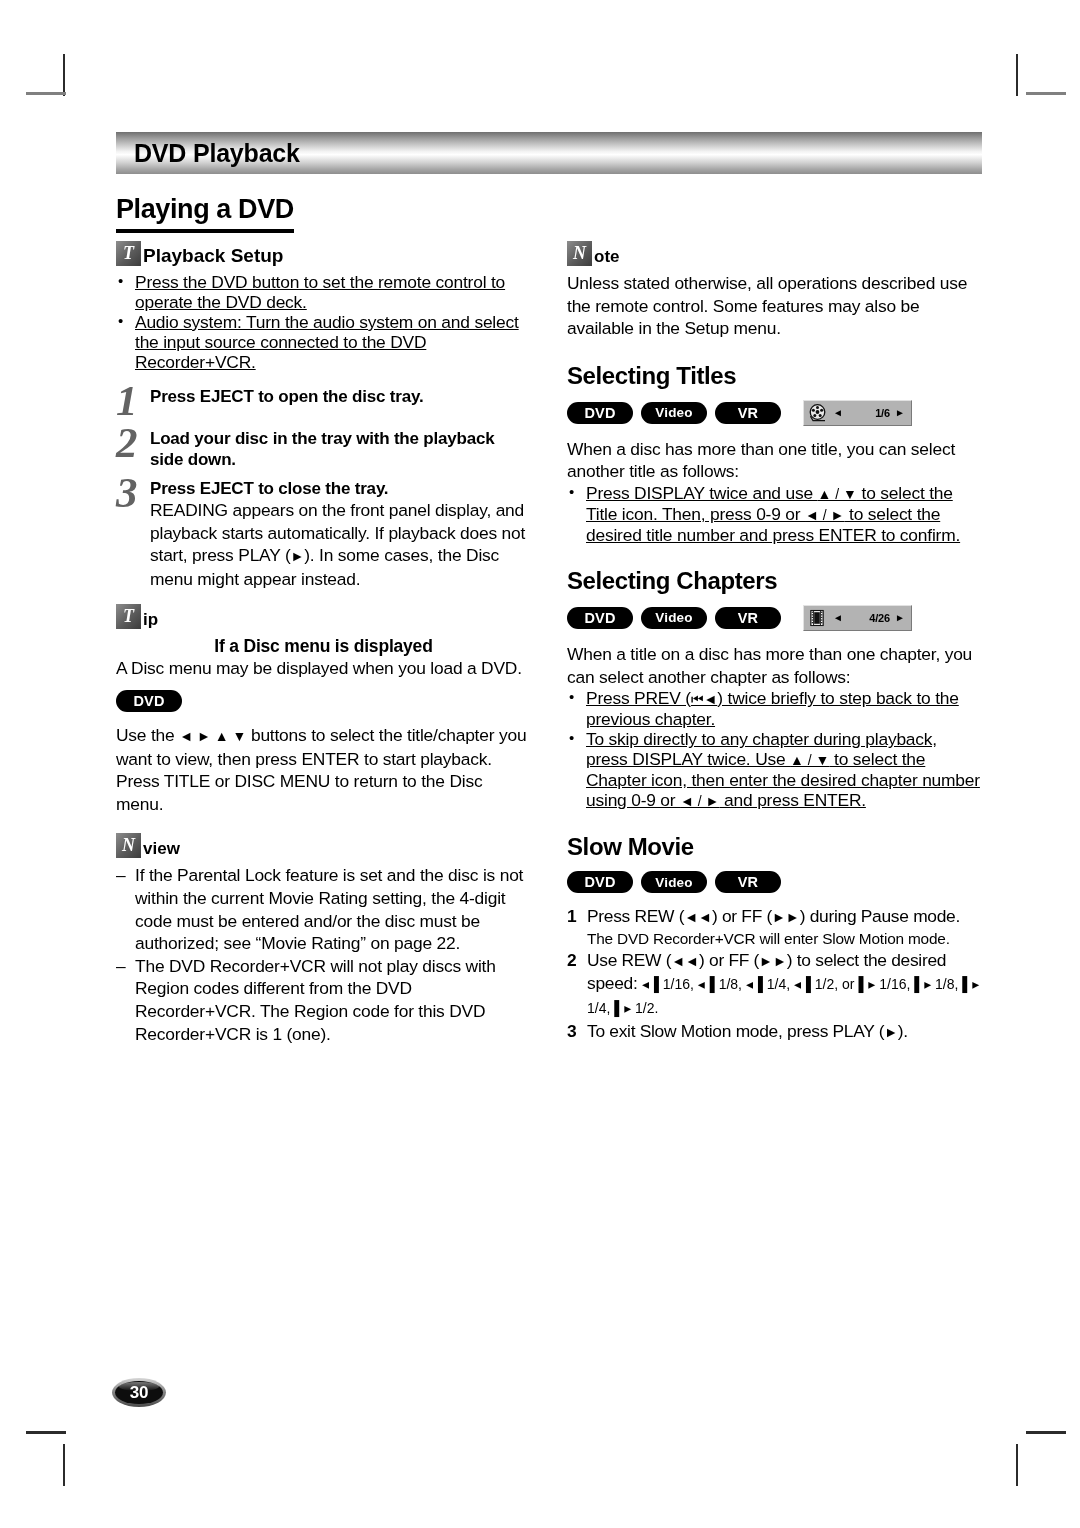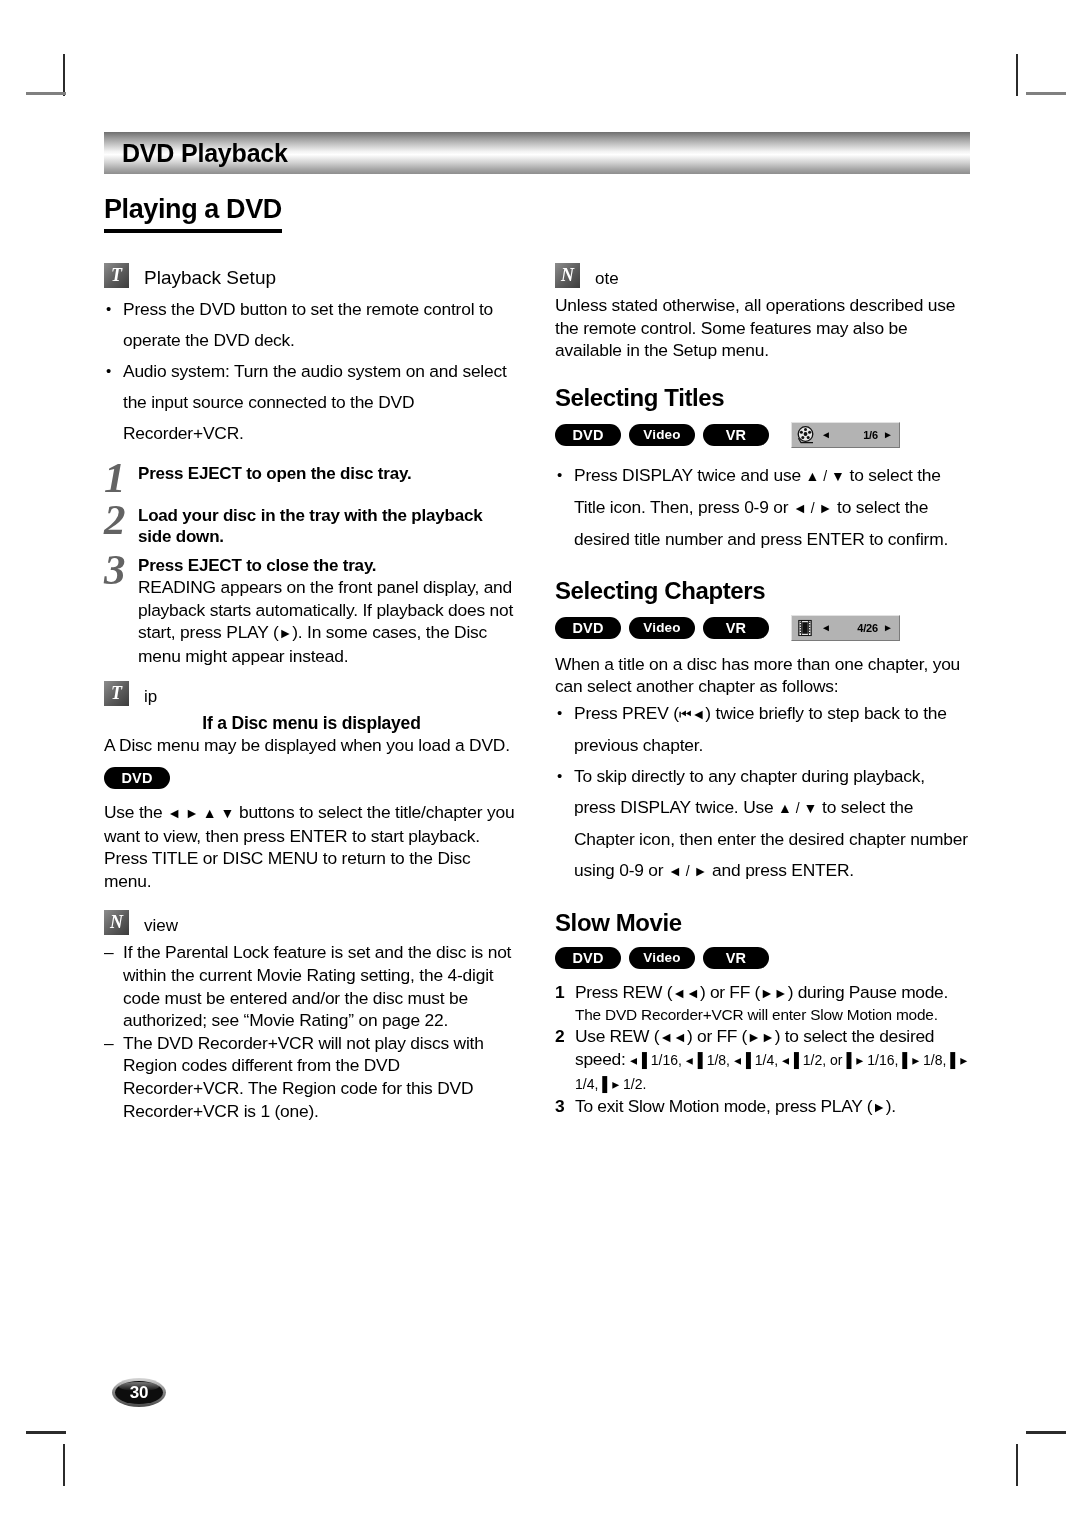--- a/index.html
+++ b/index.html
@@ -18,21 +18,21 @@
 
   
   .cropmark { position: absolute; background: #2b2b2b; }
   .cm-v { width: 2px; height: 42px; }
   .cm-h { width: 40px; height: 3px; }
   .cm-h.light { background: #808080; }
 
   
   .page {
     position: absolute;
-    left: 104px;
+    left: 116px;
     top: 132px;
     width: 866px;
   }
 
   
   .chapter-bar {
     position: relative;
     height: 42px;
     background: linear-gradient(to bottom,
         #6f6f6f 0%,
@@ -56,21 +56,21 @@
   }
 
   
   .main-title {
     font-size: 27px;
     font-weight: bold;
     letter-spacing: -0.4px;
     padding-bottom: 4px;
     border-bottom: 4px solid #000;
     display: inline-block;
-    margin: 4px 0 30px 0;
+    margin: 4px 0 8px 0;
   }
 
   
   .columns {
     display: flex;
     gap: 36px;
   }
   .col { width: 415px; }
   .col-right { width: 415px; }
 
@@ -90,45 +90,46 @@
     font-family: "Liberation Serif", serif;
     font-style: italic;
     font-weight: bold;
     font-size: 18px;
     line-height: 25px;
     text-align: center;
     vertical-align: bottom;
   }
   .tag-word {
     font-size: 17px;
-    font-weight: normal;
+    font-weight: bold;
     line-height: 17px;
     padding-bottom: 1px;
-    margin-left: 15px;
+    margin-left: 2px;
   }
   .tag-word.big {
     font-size: 19px;
     line-height: 19px;
   }
 
   
   .body-text {
     font-size: 17.4px;
     line-height: 22.6px;
     letter-spacing: -0.2px;
   }
 
   ul.bullets { list-style: none; margin: 0; padding: 0; }
   ul.bullets > li {
     position: relative;
     padding-left: 19px;
     font-size: 17.4px;
-    line-height: 31px;
+    line-height: 20px;
     letter-spacing: -0.2px;
     margin-bottom: 0px;
+    text-decoration: underline;
   }
   ul.bullets > li::before {
     content: "\2022";
     position: absolute;
     left: 2px;
     top: -1px;
     font-size: 15px;
   }
 
   ul.dashes { list-style: none; margin: 0; padding: 0; }
@@ -415,20 +416,21 @@
             <circle cx="6.8" cy="12.4" r="1.5" fill="#111"></circle>
             <circle cx="5.4" cy="7.2" r="1.5" fill="#111"></circle>
             <path d="M2.4 13.2 L5 17.6 L17 17.6" fill="none" stroke="#111" stroke-width="1.2"></path>
           </svg>
           <span class="osd-arrow">◄</span>
           <span class="osd-val">1/6</span>
           <span class="osd-arrow">►</span>
         </span>
       </div>
 
+      <div class="body-text">When a disc has more than one title, you can select another title as follows:</div>
       <ul class="bullets">
         <li><span>Press DISPLAY twice and use </span><span class="g">▲ / ▼</span><span> to select the Title icon. Then, press 0-9 or </span><span class="g">◄ / ►</span><span> to select the desired title number and press ENTER to confirm.</span></li>
       </ul>
 
       <div class="section-h">Selecting Chapters</div>
 
       <div class="pill-row">
         <span class="pill">DVD</span>
         <span class="pill video">Video</span>
         <span class="pill">VR</span>

